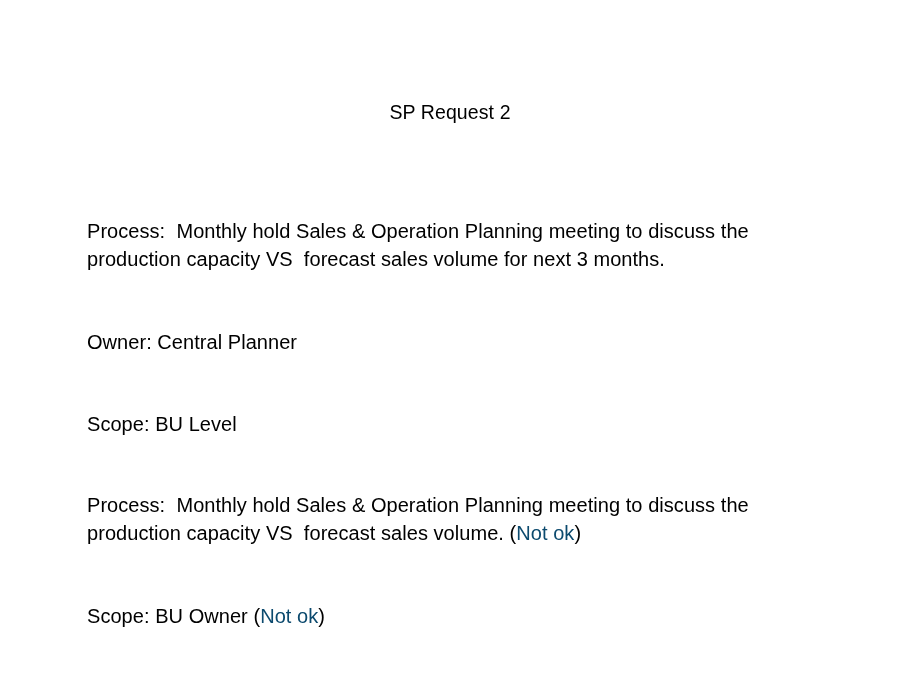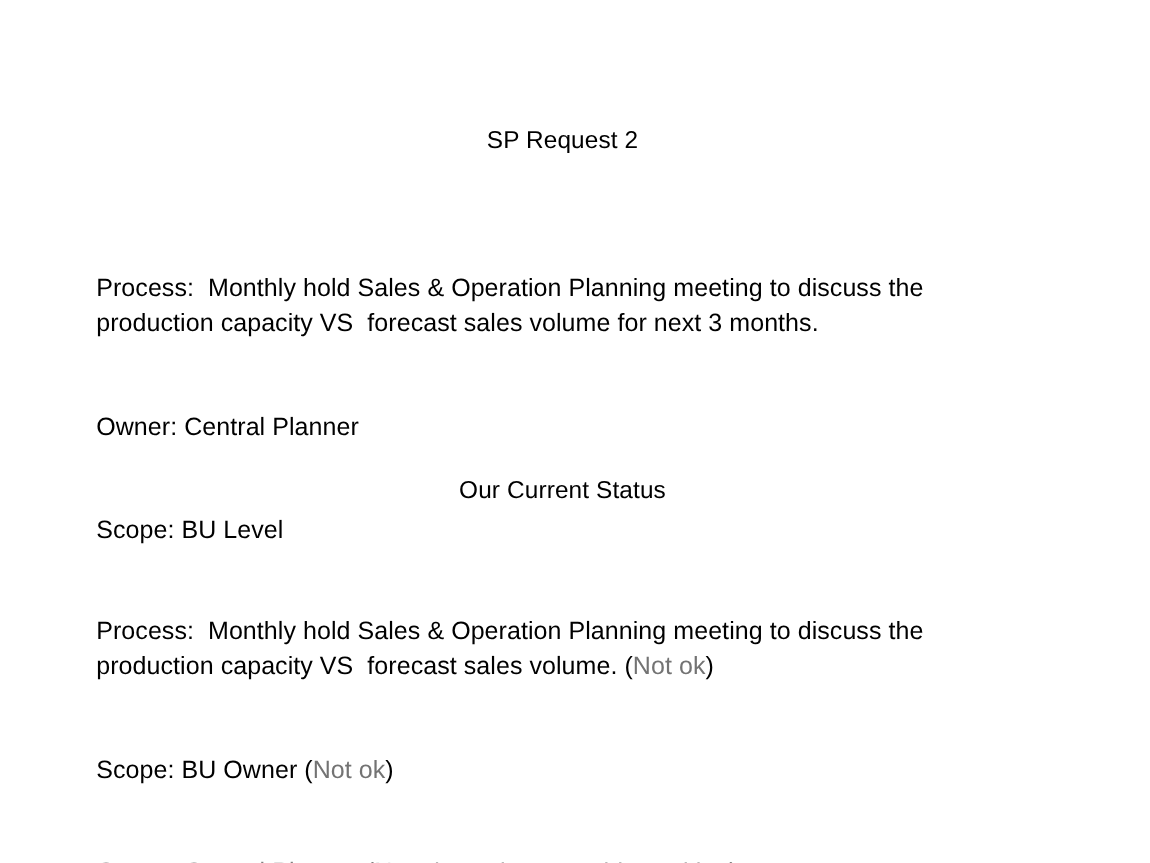--- a/index.html
+++ b/index.html
@@ -30,54 +30,53 @@
     font-size: 19.5px;
     line-height: 27px;
     color: #000000;
     letter-spacing: 0.1px;
   }
   #heading-request { top: 99px; }
   #heading-status  { top: 379px; }
 
   .para {
     position: absolute;
-    left: 77px;
+    left: 87px;
     width: 700px;
     font-size: 20px;
     line-height: 27.6px;
     color: #000000;
     white-space: pre-wrap;
     letter-spacing: 0.05px;
   }
   #block-request { top: 163px; }
   #block-status  { top: 437px; }
 
   .line {
     display: block;
     white-space: pre-wrap;
   }
 
   .flag {
-    color: #737373;
+    color: #0c4a6e;
   }
 </style>
 </head>
 <body>
 
 <div class="slide">
 
   <div class="heading" id="heading-request">SP Request 2</div>
 
   <div class="para" id="block-request">
     <span class="line">Process:  Monthly hold Sales &amp; Operation Planning meeting to discuss the production capacity VS  forecast sales volume for next 3 months.</span>
     <span class="line">Owner: Central Planner</span>
     <span class="line">Scope: BU Level</span>
   </div>
 
-  <div class="heading" id="heading-status">Our Current Status</div>
 
   <div class="para" id="block-status">
     <span class="line"><span>Process:  Monthly hold Sales &amp; Operation Planning meeting to discuss the production capacity VS  forecast sales volume. (</span><span class="flag">Not ok</span><span>)</span></span>
     <span class="line"><span>Scope: BU Owner (</span><span class="flag">Not ok</span><span>)</span></span>
     <span class="line"><span>Owner: Central Planner (</span><span class="flag">Not ok, we have no this position</span><span>)</span></span>
     
   </div>
 
 </div>
 

